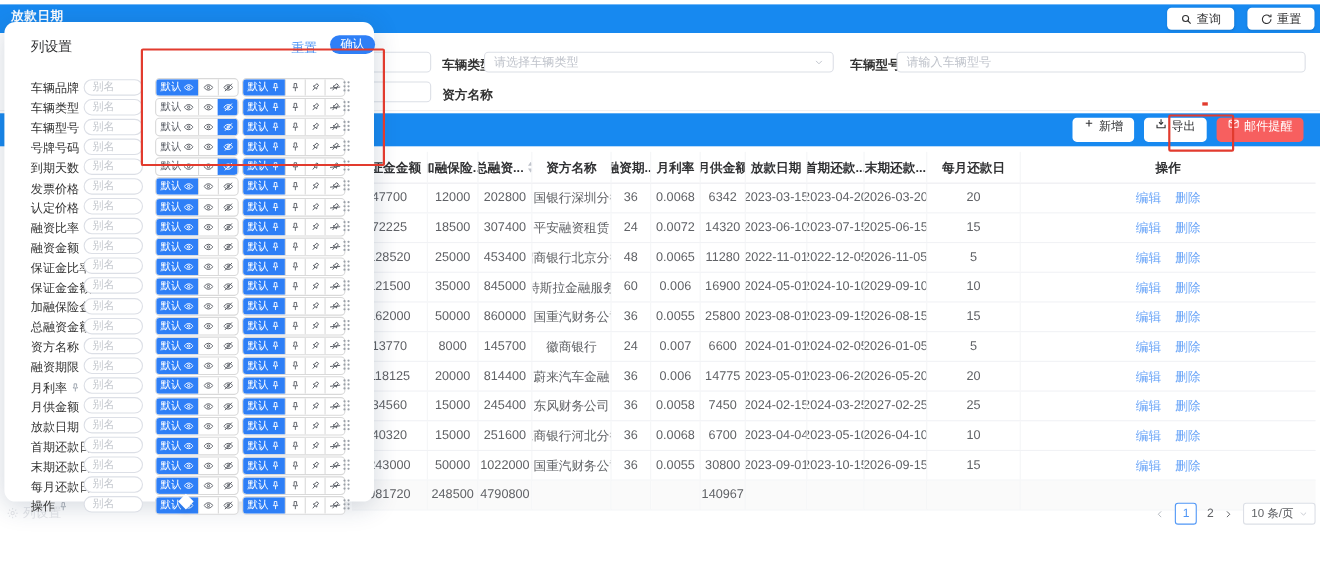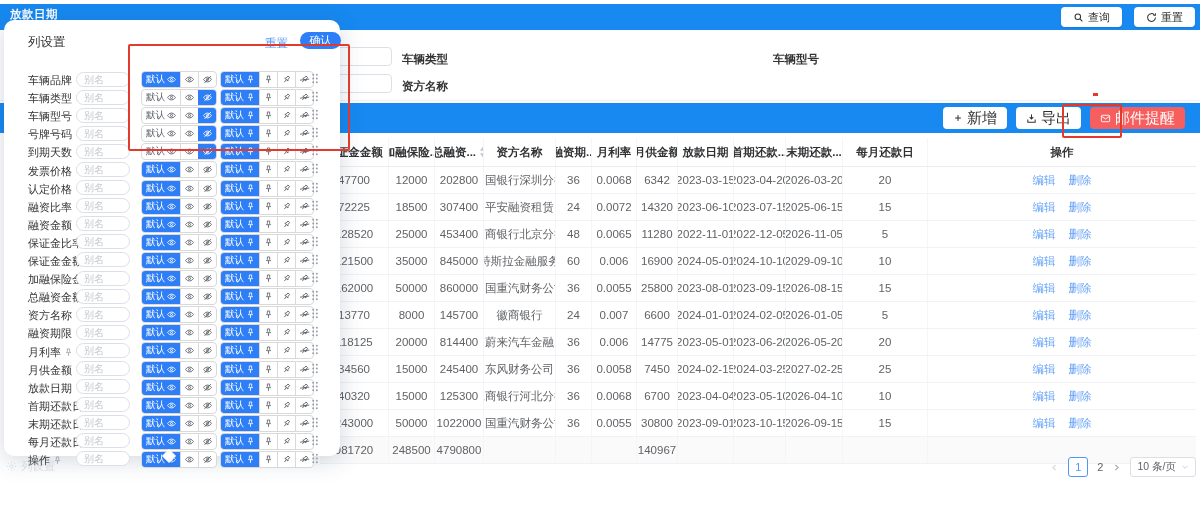--- a/index.html
+++ b/index.html
@@ -28,21 +28,21 @@
   .l-vtype{left:402px;top:52px;}
   .s-vtype{left:440px;top:47px;width:318px;}
   .l-vmodel{left:773px;top:52px;}
   .i-vmodel{left:815px;top:47px;width:372px;}
   .l-funder{left:402px;top:79px;}
   .i-funder{left:440px;top:74px;width:322px;}
 
   
   .toolbar{position:absolute;left:0;right:0;top:103px;height:30px;background:#1789f0;
            display:flex;align-items:center;justify-content:flex-end;gap:9px;padding-right:15px;box-sizing:border-box;}
-  .tbar-btn{height:22px;border:none;border-radius:4px;font-size:15px;display:flex;align-items:center;gap:4px;
+  .tbar-btn{height:22px;border:none;border-radius:4px;font-size:11px;display:flex;align-items:flex-start;gap:4px;
             padding:0 10px;cursor:pointer;}
   .tbar-btn.white{background:#fff;color:#303133;}
   .tbar-btn.red{background:#f75f5f;color:#fff;}
 
   
   .anno{position:absolute;border:2px solid #e23b2e;border-radius:2px;pointer-events:none;z-index:30;}
   .anno-panel{left:128px;top:44px;width:218px;height:103px;}
   .anno-export{left:1062px;top:104px;width:56px;height:30px;}
   .anno-dot{position:absolute;left:1093px;top:93px;width:5px;height:3px;background:#e23b2e;z-index:30;}
 
@@ -125,21 +125,30 @@
             </svg>
           </span>
         <span>重置</span>
       </button>
     </div>
   </div>
 
   <input class="inp f-partial1" style="">
   <input class="inp f-partial2" style="">
   <span class="flabel l-vtype">车辆类型</span>
+  <div class="select s-vtype">
+    <span class="ph">请选择车辆类型</span>
+    <span>
+        <svg width="9" height="9" viewBox="0 0 24 24" fill="none" stroke="#c0c4cc" stroke-width="2.4">
+          <path d="M5 9l7 7 7-7"></path>
+        </svg>
+      </span>
+  </div>
   <span class="flabel l-vmodel">车辆型号</span>
+  <input class="inp i-vmodel" placeholder="请输入车辆型号" style="">
   <span class="flabel l-funder">资方名称</span>
   <div class="card-divider"></div>
 
   <div class="toolbar">
     <button class="tbar-btn white">
       <span>
           <svg width="10" height="10" viewBox="0 0 24 24" fill="none" stroke="#303133" stroke-width="2.4">
             <path d="M12 5v14M5 12h14"></path>
           </svg>
         </span>
@@ -319,21 +328,21 @@
           <div class="td c9">2027-02-25</div>
           <div class="td c10">25</div>
           <div class="td c11 ops">
               <a>编辑</a>
               <a>删除</a>
             </div>
         </div>
         <div class="trow">
           <div class="td c0">40320</div>
           <div class="td c1">15000</div>
-          <div class="td c2">125300</div>
+          <div class="td c2">251600</div>
           <div class="td c3">工商银行河北分行</div>
           <div class="td c4">36</div>
           <div class="td c5">0.0068</div>
           <div class="td c6">6700</div>
           <div class="td c7">2023-04-04</div>
           <div class="td c8">2023-05-10</div>
           <div class="td c9">2026-04-10</div>
           <div class="td c10">10</div>
           <div class="td c11 ops">
               <a>编辑</a>

